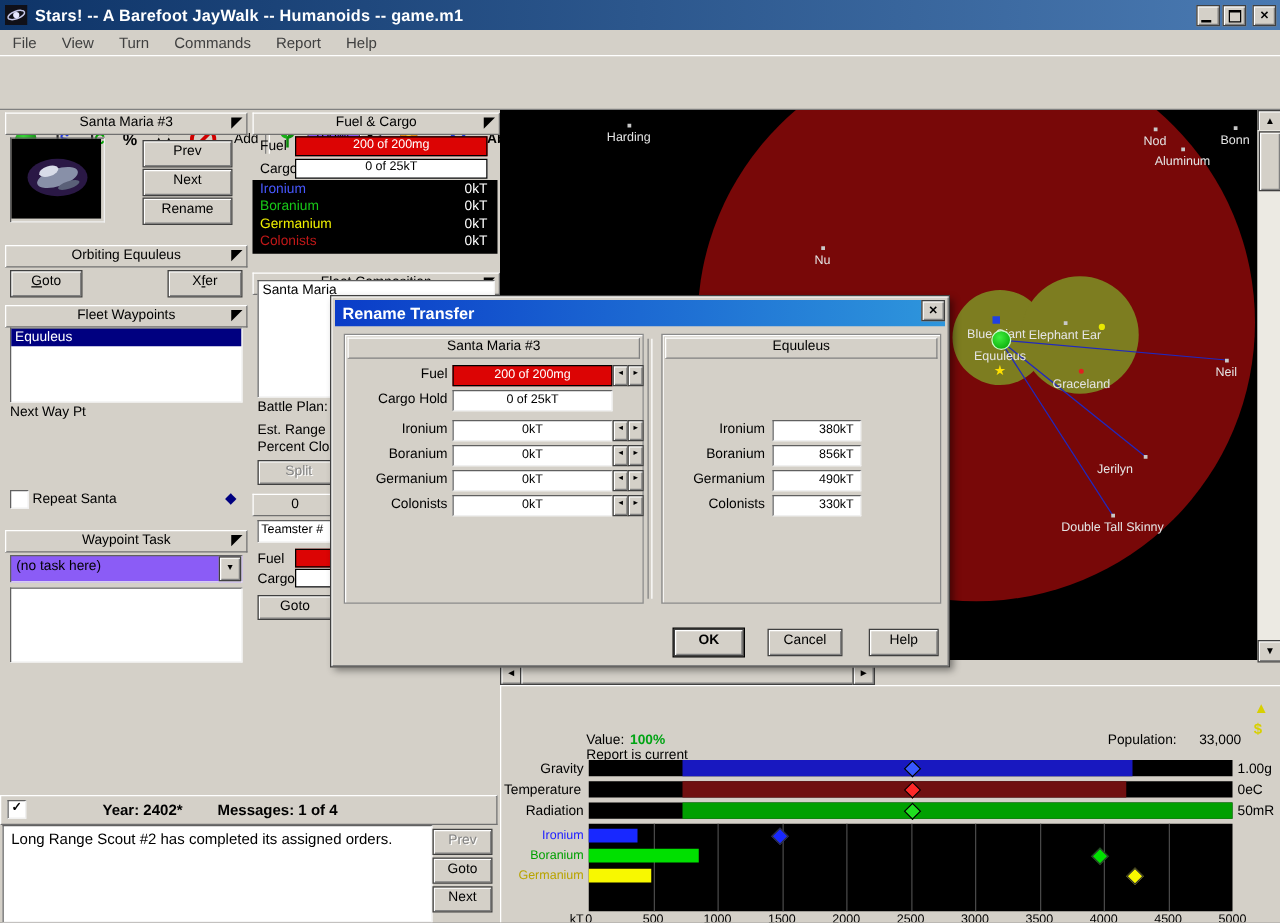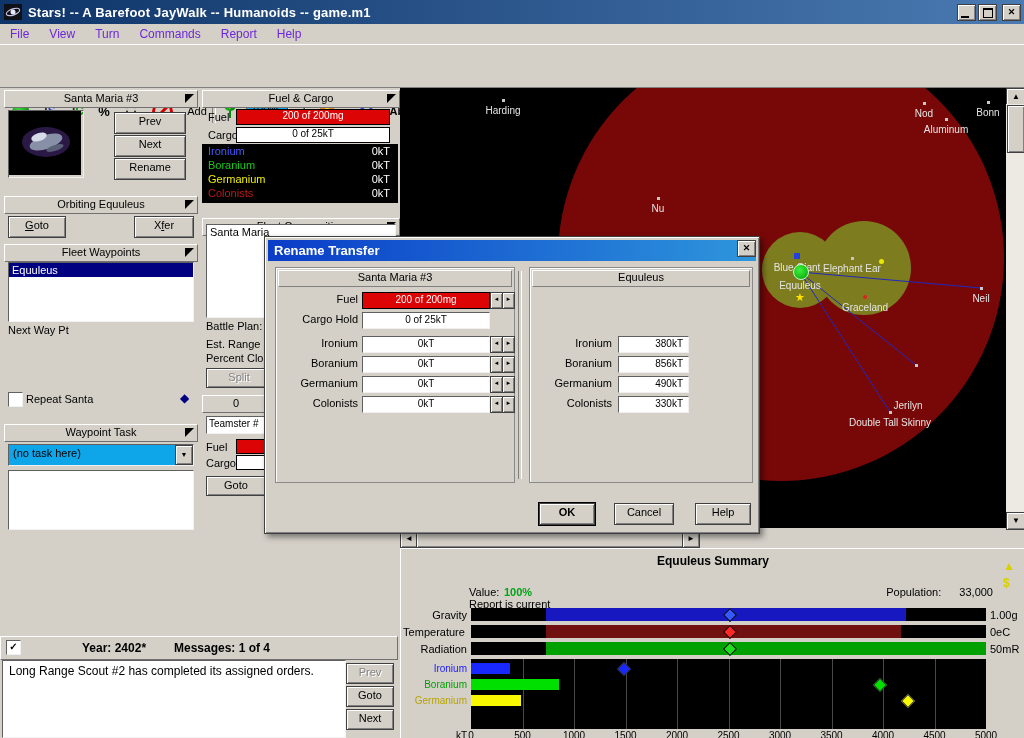--- a/index.html
+++ b/index.html
@@ -10,34 +10,34 @@
   .titlebar{position:absolute;left:0;top:0;width:1024px;height:24px;background:linear-gradient(90deg,#0e3468,#4a7ab2);display:flex;align-items:center;}
   .app-icon{width:18px;height:16px;margin:0 6px 0 4px;flex:0 0 auto;}
   .title-text{color:#fff;font-weight:bold;font-size:13px;letter-spacing:.2px;white-space:nowrap;}
   .winbtns{position:absolute;right:3px;top:4px;display:flex;gap:2px;}
   .winbtn{width:17px;height:15px;background:#d4d0c8;border:1px solid #404040;box-shadow:inset 1px 1px 0 #fff,inset -1px -1px 0 #808080;position:relative;font-size:9px;font-weight:bold;text-align:center;line-height:14px;}
   .glyph-min{position:absolute;left:3px;bottom:2px;width:8px;height:2px;background:#000;}
   .glyph-restore{position:absolute;left:4px;top:3px;width:8px;height:7px;border:1px solid #000;border-top-width:2px;}
   .winbtn.close{margin-left:3px;}
 
   .menubar{position:absolute;left:0;top:24px;width:1024px;height:20px;background:#d4d0c8;}
-  .menu-item{display:inline-block;padding:3px 10px;color:#6d28d9;font-size:12px;cursor:default;}
+  .menu-item{display:inline-block;padding:3px 10px;color:#404040;font-size:12px;cursor:default;}
 
   .toolbar{position:absolute;left:0;top:44px;width:1024px;height:42px;background:#d4d0c8;border-top:1px solid #fff;border-bottom:1px solid #808080;}
   .tb{position:absolute;top:53px;height:26px;display:flex;align-items:center;justify-content:center;}
   .tb-sep{position:absolute;top:54px;width:2px;height:24px;border-left:1px solid #808080;border-right:1px solid #fff;}
   .tb-text{font-weight:bold;font-size:11px;}
   .tbl-is{display:block;color:#2038e0;font-weight:bold;font-size:12px;}
   .tbl-is::first-letter{color:#282828;}
   .tbl-ic{display:block;color:#00a000;font-weight:bold;font-size:12px;}
   .tbl-ic::first-letter{color:#282828;}
   .blob{width:17px;height:15px;border-radius:55% 40% 60% 45%;background:radial-gradient(circle at 40% 38%,#38d838,#0a7a0a);}
   .noentry{width:15px;height:15px;border:3px solid #d00000;border-radius:50%;position:relative;}
   .noentry::before{content:"";position:absolute;left:6px;top:-2px;width:3px;height:19px;background:#d00000;transform:rotate(45deg);}
-  .combo{position:absolute;top:55px;height:20px;background:#0ea5e9;border:1px solid;border-color:#606060 #f0f0f0 #f0f0f0 #606060;font-size:11px;}
+  .combo{position:absolute;top:55px;height:20px;background:#8b5cf6;border:1px solid;border-color:#606060 #f0f0f0 #f0f0f0 #606060;font-size:11px;}
   .combo .cval{position:absolute;left:4px;top:2px;}
   .combo .carr{position:absolute;right:0;top:0;width:16px;height:18px;background:#d4d0c8;border:1px solid #404040;box-shadow:inset 1px 1px 0 #fff,inset -1px -1px 0 #808080;font-size:7px;text-align:center;line-height:17px;}
   .zzz{font-style:italic;font-weight:bold;font-size:10px;color:#202020;}
 
   
   .phdr{position:absolute;height:16px;background:#d4d0c8;border:1px solid;border-color:#fff #707070 #707070 #fff;font-size:11px;text-align:center;line-height:14px;}
   .tri{position:absolute;right:3px;top:3px;width:0;height:0;border-top:9px solid #000;border-right:9px solid transparent;}
   .btn3{position:absolute;background:#d4d0c8;border:1px solid #404040;box-shadow:inset 1px 1px 0 #fff,inset -1px -1px 0 #808080;text-align:center;font-size:11px;line-height:17px;cursor:pointer;}
   .btn3.disabled{color:#848484;text-shadow:1px 1px 0 #fff;cursor:default;}
   .btn3.default{outline:1px solid #000;font-weight:bold;}
@@ -323,39 +323,38 @@
         <div class="slabel" style="left: 397px; top: 174px;">Blue Giant</div>
         <div class="planet-green" style="left: 393px; top: 176px;"></div>
         <div class="slabel" style="left: 400px; top: 192px;">Equuleus</div>
         <div class="sdot" style="left: 451px; top: 169px;"></div>
         <div class="slabel" style="left: 452px; top: 175px;">Elephant Ear</div>
         <div class="reddot" style="left: 463px; top: 207px;"></div>
         <div class="slabel" style="left: 465px; top: 214px;">Graceland</div>
         <div class="sdot" style="left: 580px; top: 199px;"></div>
         <div class="slabel" style="left: 581px; top: 205px;">Neil</div>
         <div class="sdot" style="left: 515px; top: 276px;"></div>
-        <div class="slabel" style="left: 508px; top: 282px; margin-top: 30px;">Jerilyn</div>
+        <div class="slabel" style="left: 492px; top: 282px;">Jerilyn</div>
         <div class="sdot" style="left: 489px; top: 323px;"></div>
         <div class="slabel" style="left: 490px; top: 329px;">Double Tall Skinny</div>
         <div class="yellowdot" style="left: 479px; top: 171px;"></div>
         <div class="staryellow" style="left: 400px; top: 204px;">★</div>
       </div>
   </div>
 
   <div class="sb-btn" style="left:1006px;top:88px;width:18px;height:16px">▲</div>
   <div class="sb-track" style="left:1006px;top:104px;width:18px;height:408px"></div>
   <div class="sb-thumb" style="left:1007px;top:105px;width:16px;height:46px"></div>
   <div class="sb-btn" style="left:1006px;top:512px;width:18px;height:16px">▼</div>
 
   <div class="sb-btn" style="left:400px;top:530px;width:16px;height:16px">◄</div>
   <div class="sb-thumb" style="left:416px;top:530px;width:266px;height:16px"></div>
   <div class="sb-btn" style="left:682px;top:530px;width:16px;height:16px">►</div>
 
   <div id="p-sum">
-    <div class="sum-title">Equuleus Summary</div>
     <div class="sum-lab" style="left:68px;top:37px">Value:</div>
     <div class="sum-lab" style="left: 103px; top: 37px; font-weight: bold; color: rgb(0, 164, 20);">100%</div>
     <div class="sum-lab" style="left:68px;top:49px">Report is current</div>
     <div class="sum-lab" style="left:440px;top:37px;width:152px;text-align:right">
       <span>Population:</span>
       <span style="margin-left:15px">33,000</span>
     </div>
     <div class="sum-lab" style="left:40px;top:181px;width:26px;text-align:right;font-size:10px">kT</div>
     <div id="mineral-graph">
         <div class="gridline" style="left: 51.5px;"></div>

